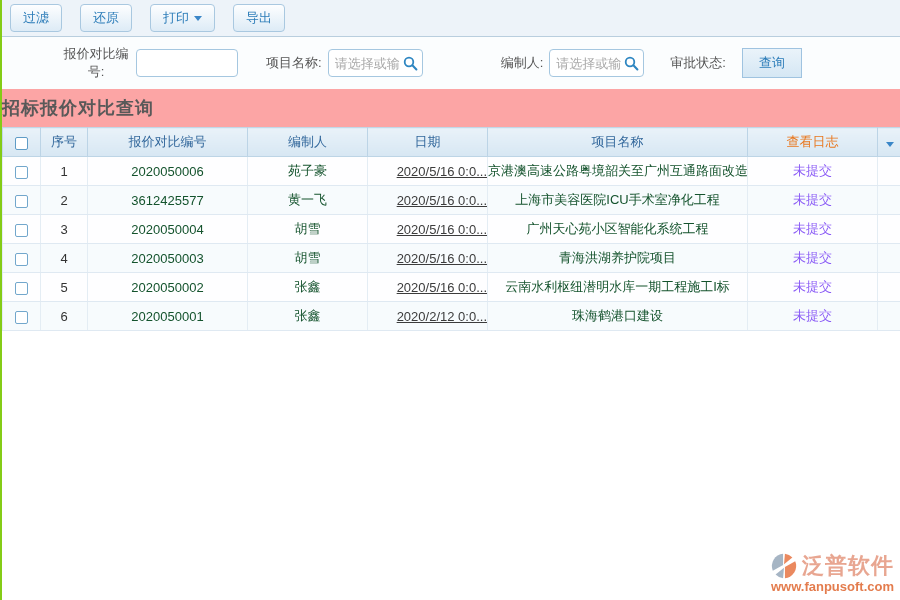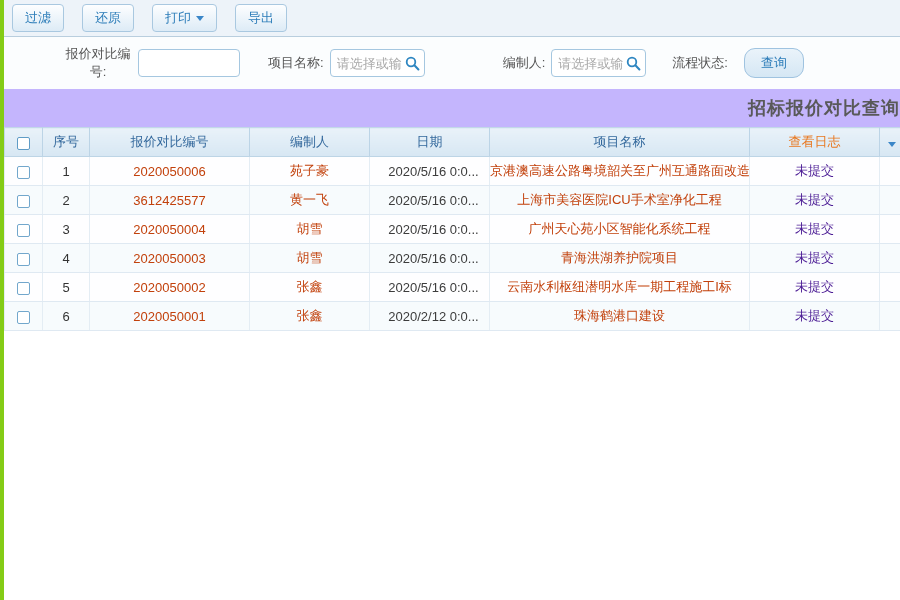--- a/index.html
+++ b/index.html
@@ -1,18 +1,18 @@
 <!DOCTYPE html>
 <html><head>
 <meta charset="utf-8">
 <style>
   * { margin:0; padding:0; box-sizing:border-box; }
   html,body { width:900px; height:600px; overflow:hidden; background:#fff;
               font-family:"Liberation Sans","DejaVu Sans",sans-serif; font-size:13px; color:#444; }
-  .page { position:relative; width:900px; height:600px; background:#fff; border-left:4px solid #84cc16; }
+  .page { position:relative; width:900px; height:600px; background:#fff; border-left:2px solid #84cc16; }
 
   
   .toolbar { height:37px; background:#edf3f9; border-bottom:1px solid #b9cede;
              display:flex; align-items:center; padding-left:8px; }
   .tb-btn { display:inline-flex; align-items:center; gap:5px; margin-right:18px;
             padding:4px 12px; border:1px solid #a9c8e0; border-radius:4px;
             background:linear-gradient(#fdfeff,#ddebf6); color:#2d7db9; cursor:pointer;
             font-size:13px; white-space:nowrap; }
   .caret { width:0; height:0; border-left:4px solid transparent; border-right:4px solid transparent;
            border-top:5px solid #3a86c8; display:inline-block; }
@@ -25,43 +25,43 @@
              padding:0 6px; font-size:13px; color:#333; outline:none;
              font-family:"Liberation Sans","DejaVu Sans",sans-serif; }
   .f-input::placeholder { color:#a9a9a9; }
   .plain { width:102px; margin-left:4px; }
   .search-wrap { position:relative; display:inline-block; margin-left:6px; }
   .search-wrap .f-input { width:95px; padding-right:22px; }
   .search-wrap svg { position:absolute; right:5px; top:7px; }
   .sel { width:100px; height:28px; margin-left:6px; border:1px solid #a5c7e0; border-radius:4px;
          background:#fff; display:inline-flex; align-items:center; justify-content:space-between;
          padding:0 8px; color:#333; cursor:pointer; }
-  .query-btn { margin-left:16px; padding:5px 16px; border:1px solid #9fc3e0; border-radius:11px;
+  .query-btn { margin-left:16px; padding:5px 16px; border:1px solid #9fc3e0; border-radius:0;
                background:linear-gradient(#eaf3fa,#d5e7f4); color:#2d7db9; cursor:pointer; font-size:13px; }
 
   
-  .title-row { height:38px; display:flex; align-items:center; justify-content:flex-end; background:#c4b5fd; }
+  .title-row { height:38px; display:flex; align-items:center; justify-content:flex-start; background:#fca5a5; }
   .page-title { font-size:18px; font-weight:bold; color:#595959; letter-spacing:1px; }
 
   
   table { width:900px; border-collapse:collapse; table-layout:fixed; }
   thead th { height:29px; background:linear-gradient(#e9f2f9,#d7e7f3);
              border-top:1px solid #c2d8e8; border-bottom:1px solid #bdd5e6; border-right:1px solid #bcd4e6;
              color:#33689c; font-weight:normal; font-size:13px; }
   thead th:first-child { border-left:1px solid #c2d8e8; }
   thead th.orange { color:#e87820; }
   tbody td { height:29px; border-bottom:1px solid #dfe9f2; border-right:1px solid #e4edf4;
              text-align:center; white-space:nowrap; overflow:hidden; font-size:13px; }
   tbody td:first-child { border-left:1px solid #e4edf4; }
   tbody tr:nth-child(odd)  { background:#fefeff; }
   tbody tr:nth-child(even) { background:#f7fbfd; }
-  td.date { text-align:center; padding-left:8px; color:#3c3c3c; }
-  .c-link { color:#c2410c; cursor:pointer; }
+  td.date { text-align:right; padding-left:8px; color:#3c3c3c;text-decoration:underline; }
+  .c-link { color:#14532d; cursor:pointer; }
   .c-seq  { color:#333; }
-  .c-status { color:#4c1d95; }
+  .c-status { color:#8b5cf6; }
   .cb { appearance:none; -webkit-appearance:none; width:13px; height:13px; border:1px solid #72a7cc;
         border-radius:2px; background:#fff; vertical-align:middle; cursor:pointer; }
   th .cb { border-color:#5f9cc6; }
 
   
   .watermark { position:absolute; right:6px; bottom:6px; text-align:right; opacity:.88; }
   .wm-top { display:flex; align-items:center; justify-content:flex-end; gap:4px; }
   .wm-name { font-size:22px; font-weight:bold; color:#e59a82; letter-spacing:1px; }
   .wm-url { font-size:13px; font-weight:bold; color:#e06a35; margin-top:-2px; }
 </style>
@@ -101,21 +101,21 @@
 
     <span class="f-label" style="margin-left:78px;text-align:center;">编制人:</span>
     <span class="search-wrap">
       <input class="f-input" type="text" placeholder="请选择或输入" style="">
       <svg width="15" height="15" viewBox="0 0 15 15">
         <circle cx="6" cy="6" r="4.3" fill="none" stroke="#2e86c1" stroke-width="1.8"></circle>
         <line x1="9.6" y1="9.6" x2="13.4" y2="13.4" stroke="#2e86c1" stroke-width="2.1" stroke-linecap="round"></line>
       </svg>
     </span>
 
-    <span class="f-label" style="margin-left:26px;">流程状态:</span>
+    <span class="f-label" style="margin-left:26px;">审批状态:</span>
 
     <span class="query-btn">查询</span>
   </div>
 
   <div class="title-row">
     <span class="page-title">招标报价对比查询</span>
   </div>
 
   <table>
     <colgroup>
@@ -197,14 +197,26 @@
         <td class="c-link">2020050001</td>
         <td class="c-link">张鑫</td>
         <td class="date">2020/2/12 0:0...</td>
         <td class="c-link">珠海鹤港口建设</td>
         <td class="c-status">未提交</td>
         <td></td>
       </tr>
     </tbody>
   </table>
 
+  <div class="watermark">
+    <div class="wm-top">
+      <svg width="28" height="28" viewBox="0 0 30 30">
+        <path d="M14,2 A13,13 0 0 0 3,20 L14,14 Z" fill="#9aabbd"></path>
+        <path d="M16,28 A13,13 0 0 0 27,10 L16,16 Z" fill="#e8794a"></path>
+        <path d="M6,24 A13,13 0 0 0 14,28 L15,17 Z" fill="#9aabbd"></path>
+        <path d="M24,6 A13,13 0 0 0 16,2 L15,13 Z" fill="#e8794a"></path>
+      </svg>
+      <span class="wm-name">泛普软件</span>
+    </div>
+    <div class="wm-url">www.fanpusoft.com</div>
+  </div>
 
 </div>
 
 </body></html>

